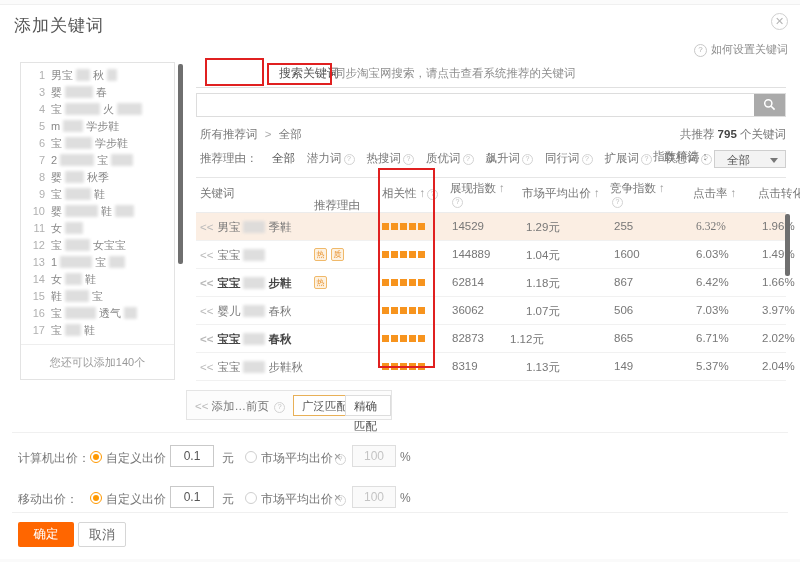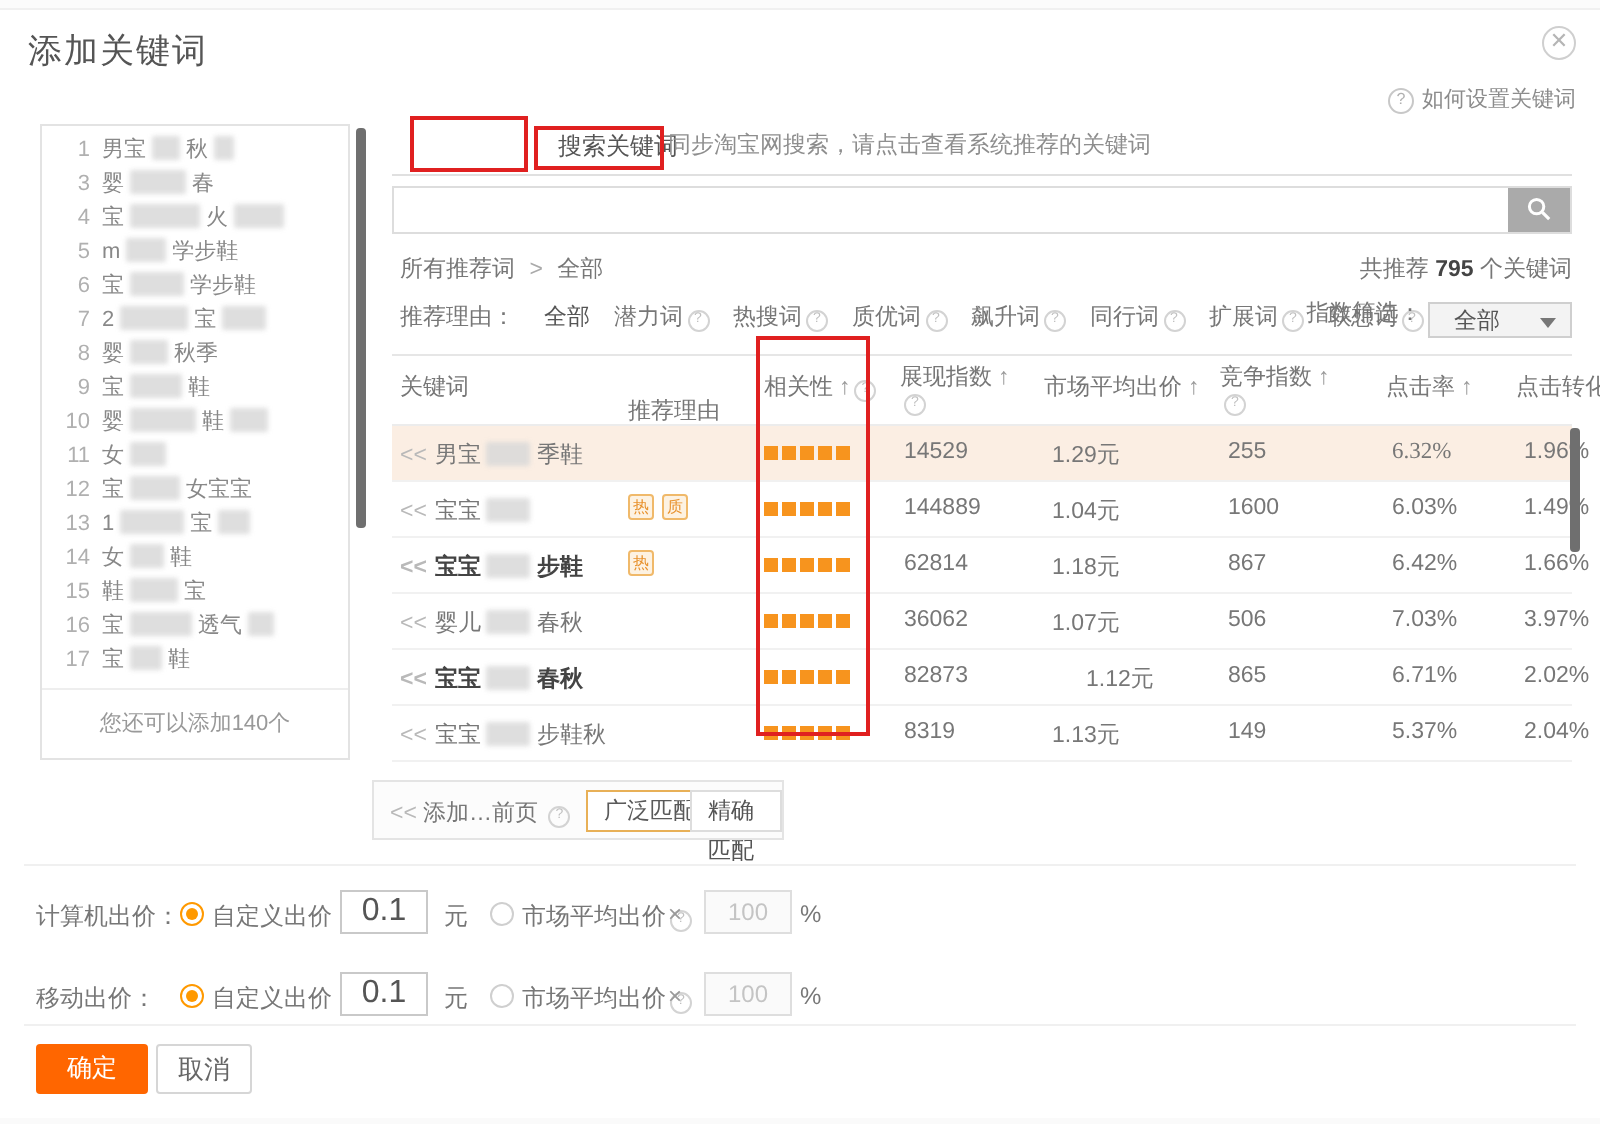--- a/index.html
+++ b/index.html
@@ -204,21 +204,21 @@
   }
   .radio.on { border-color: #f90; background: #fff; }
   .radio.on::after {
     content: ""; position: absolute; left: 2px; top: 2px;
     width: 6px; height: 6px; border-radius: 50%; background: #f90;
   }
   .radio-text { position: absolute; top: 12px; font-size: 12px; color: #777; }
   .bid-input {
     position: absolute; top: 7px; width: 44px; height: 22px;
     border: 1px solid #c9c9c9; box-sizing: border-box;
-    font-size: 16px; text-align: center; color: #555; outline: none;
+    font-size: 12px; text-align: center; color: #555; outline: none;
     font-family: "Liberation Sans", sans-serif; background: #fff;
   }
   .bid-unit { position: absolute; top: 12px; font-size: 12px; color: #777; }
   .pct-input {
     position: absolute; top: 7px; width: 44px; height: 22px;
     border: 1px solid #dedede; box-sizing: border-box;
     font-size: 12px; text-align: center; color: #c4c4c4; outline: none;
     font-family: "Liberation Sans", sans-serif; background: #fafafa;
   }
   .times { position: absolute; top: 12px; font-size: 12px; color: #999; }
@@ -396,21 +396,21 @@
           <div class="trow">
             <div class="td kw-cell bold"><span class="lt">&lt;&lt;</span><span>宝宝</span><span class="blur-chip" style="width: 22px; margin: 0px 3px;"></span><span>春秋</span></div>
             <div class="relbar" style="left: 186px;">
               <i></i>
               <i></i>
               <i></i>
               <i></i>
               <i></i>
             </div>
             <div class="td" style="left: 256px;">82873</div>
-            <div class="td" style="left: 347px;">1.12元</div>
+            <div class="td" style="left: 314px;">1.12元</div>
             <div class="td" style="left: 418px;">865</div>
             <div class="td" style="left: 500px;">6.71%</div>
             <div class="td" style="left: 566px;">2.02%</div>
           </div>
           <div class="trow">
             <div class="td kw-cell"><span class="lt">&lt;&lt;</span><span>宝宝</span><span class="blur-chip" style="width: 22px; margin: 0px 3px;"></span><span>步鞋秋</span></div>
             <div class="relbar" style="left: 186px;">
               <i></i>
               <i></i>
               <i></i>

